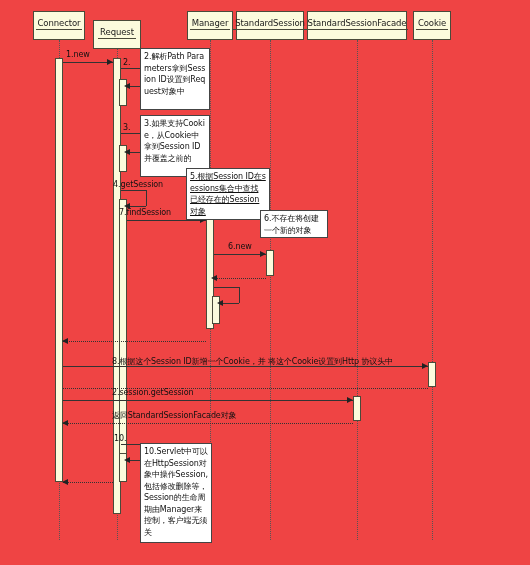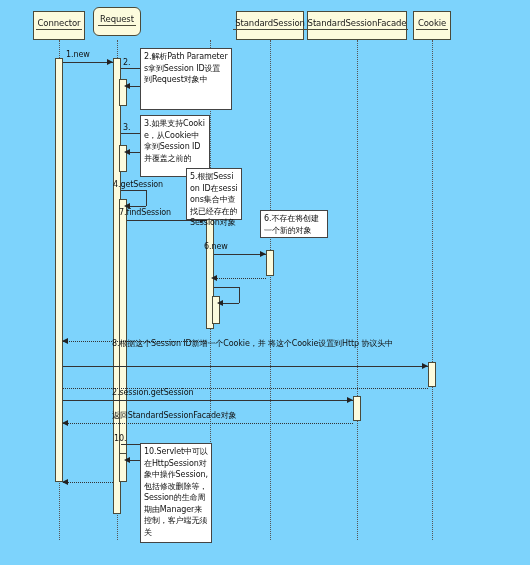--- a/index.html
+++ b/index.html
@@ -1,17 +1,17 @@
 <!DOCTYPE html>
 <html><head>
 <meta charset="utf-8">
 <style>
   html,body{margin:0;padding:0;background:#ffffff;}
   body{font-family:"DejaVu Sans","Liberation Sans",sans-serif;}
-  #canvas{position:relative;width:530px;height:565px;background:#7dd3fc;overflow:hidden;}
+  #canvas{position:relative;width:530px;height:565px;background:#ef4444;overflow:hidden;}
 
   
   .lifebox{
     position:absolute;box-sizing:border-box;
     background:#fcfbdd;border:1px solid #4a4a3a;
     display:flex;align-items:center;justify-content:center;
     font-size:8.5px;color:#1a1a1a;letter-spacing:-0.1px;
     padding-bottom:4px;white-space:nowrap;
   }
   .lifebox .lbl{
@@ -72,22 +72,25 @@
   <div class="lifeline" style="left:59px;top:40px;height:500px;"></div>
   <div class="lifeline" style="left:117px;top:40px;height:500px;"></div>
   <div class="lifeline" style="left:210px;top:40px;height:500px;"></div>
   <div class="lifeline" style="left:270px;top:40px;height:500px;"></div>
   <div class="lifeline" style="left:357px;top:40px;height:500px;"></div>
   <div class="lifeline" style="left:432px;top:40px;height:500px;"></div>
 
   <div class="lifebox" style="left:33px;top:11px;width:52px;height:29px;">
     <span class="lbl">Connector</span>
   </div>
-  <div class="lifebox" style="left:93px;top:7px;width:48px;height:29px;border-radius:6px;">
+  <div class="lifebox" style="left:93px;top:20px;width:48px;height:29px;">
     <span class="lbl">Request</span>
+  </div>
+  <div class="lifebox" style="left:187px;top:11px;width:46px;height:29px;">
+    <span class="lbl">Manager</span>
   </div>
   <div class="lifebox" style="left:236px;top:11px;width:68px;height:29px;justify-content:center;">
     <span class="lbl">StandardSession</span>
   </div>
   <div class="lifebox" style="left:307px;top:11px;width:100px;height:29px;">
     <span class="lbl">StandardSessionFacade</span>
   </div>
   <div class="lifebox" style="left:413px;top:11px;width:38px;height:29px;">
     <span class="lbl">Cookie</span>
   </div>
@@ -135,72 +138,72 @@
   <div class="msg-line" style="left:127px;top:206px;width:19px;"></div>
   <div class="arrow-l" style="left:124px;top:202.5px;"></div>
   <div class="msg-label" style="left:113px;top:180px;text-align:center;">4.getSession</div>
 
   <div class="msg-line" style="left:127px;top:220px;width:79px;"></div>
   <div class="arrow-r" style="left:200px;top:216.5px;"></div>
   <div class="msg-label" style="left:119px;top:208px;">7.findSession</div>
 
   <div class="msg-line" style="left:214px;top:254px;width:52px;"></div>
   <div class="arrow-r" style="left:260px;top:250.5px;"></div>
-  <div class="msg-label" style="left:204px;top:242px;">6.new</div>
+  <div class="msg-label" style="left:228px;top:242px;">6.new</div>
 
   <div class="msg-line ret" style="left:214px;top:278px;width:52px;"></div>
   <div class="arrow-l" style="left:211px;top:274.5px;"></div>
 
   <div class="msg-line" style="left:214px;top:287px;width:25px;"></div>
   <div class="msg-vert" style="left:239px;top:287px;height:16px;"></div>
   <div class="msg-line" style="left:220px;top:303px;width:19px;"></div>
   <div class="arrow-l" style="left:217px;top:299.5px;"></div>
   <div class="msg-label" style="left:216px;top:277px;"></div>
 
   <div class="msg-line ret" style="left:63px;top:341px;width:143px;"></div>
   <div class="arrow-l" style="left:62px;top:337.5px;"></div>
   <div class="msg-label wrap" style="left:138px;top:308px;width:60px;">
     <span></span><br>
     <span></span>
   </div>
 
   <div class="msg-line" style="left:63px;top:366px;width:365px;"></div>
   <div class="arrow-r" style="left:422px;top:362.5px;"></div>
-  <div class="msg-label" style="left:112px;top:339px;">8.根据这个Session ID新增一个Cookie，并 将这个Cookie设置到Http 协议头中</div>
+  <div class="msg-label" style="left:112px;top:357px;">8.根据这个Session ID新增一个Cookie，并 将这个Cookie设置到Http 协议头中</div>
 
   <div class="msg-line ret" style="left:63px;top:388px;width:365px;"></div>
 
   <div class="msg-line" style="left:63px;top:400px;width:290px;"></div>
   <div class="arrow-r" style="left:347px;top:396.5px;"></div>
   <div class="msg-label" style="left:112px;top:388px;">2.session.getSession</div>
 
   <div class="msg-line ret" style="left:63px;top:423px;width:290px;"></div>
   <div class="arrow-l" style="left:62px;top:419.5px;"></div>
   <div class="msg-label" style="left:112px;top:411px;">返回StandardSessionFacade对象</div>
 
   <div class="msg-line" style="left:121px;top:444px;width:25px;"></div>
   <div class="msg-vert" style="left:146px;top:444px;height:16px;"></div>
   <div class="msg-line" style="left:127px;top:460px;width:19px;"></div>
   <div class="arrow-l" style="left:124px;top:456.5px;"></div>
   <div class="msg-label" style="left:114px;top:434px;">10.</div>
 
   <div class="msg-line ret" style="left:63px;top:482px;width:50px;"></div>
   <div class="arrow-l" style="left:62px;top:478.5px;"></div>
 
-  <div class="note" style="left:140px;top:48px;width:92px;height:62px;">
+  <div class="note" style="left:140px;top:48px;width:70px;height:62px;">
     <span>2.解析Path Parameters拿到Session ID设置到Request对象中</span>
     <span class="note-corner" style="right:0;bottom:0;"></span>
   </div>
 
   <div class="note" style="left:140px;top:115px;width:70px;height:62px;">
     <span>3.如果支持Cookie，从Cookie中拿到Session ID并覆盖之前的</span>
     <span class="note-corner" style="right:0;bottom:0;"></span>
   </div>
 
-  <div class="note" style="left:186px;top:168px;width:56px;height:52px;">
+  <div class="note" style="left:186px;top:168px;width:84px;height:52px;text-decoration:underline;">
     <span>5.根据Session ID在sessions集合中查找已经存在的Session对象</span>
     <span class="note-corner" style="right:0;bottom:0;"></span>
   </div>
 
   <div class="note" style="left:260px;top:210px;width:68px;height:28px;">
     <span>6.不存在将创建一个新的对象</span>
     <span class="note-corner" style="right:0;bottom:0;"></span>
   </div>
 
   <div class="note" style="left:140px;top:443px;width:72px;height:100px;">

